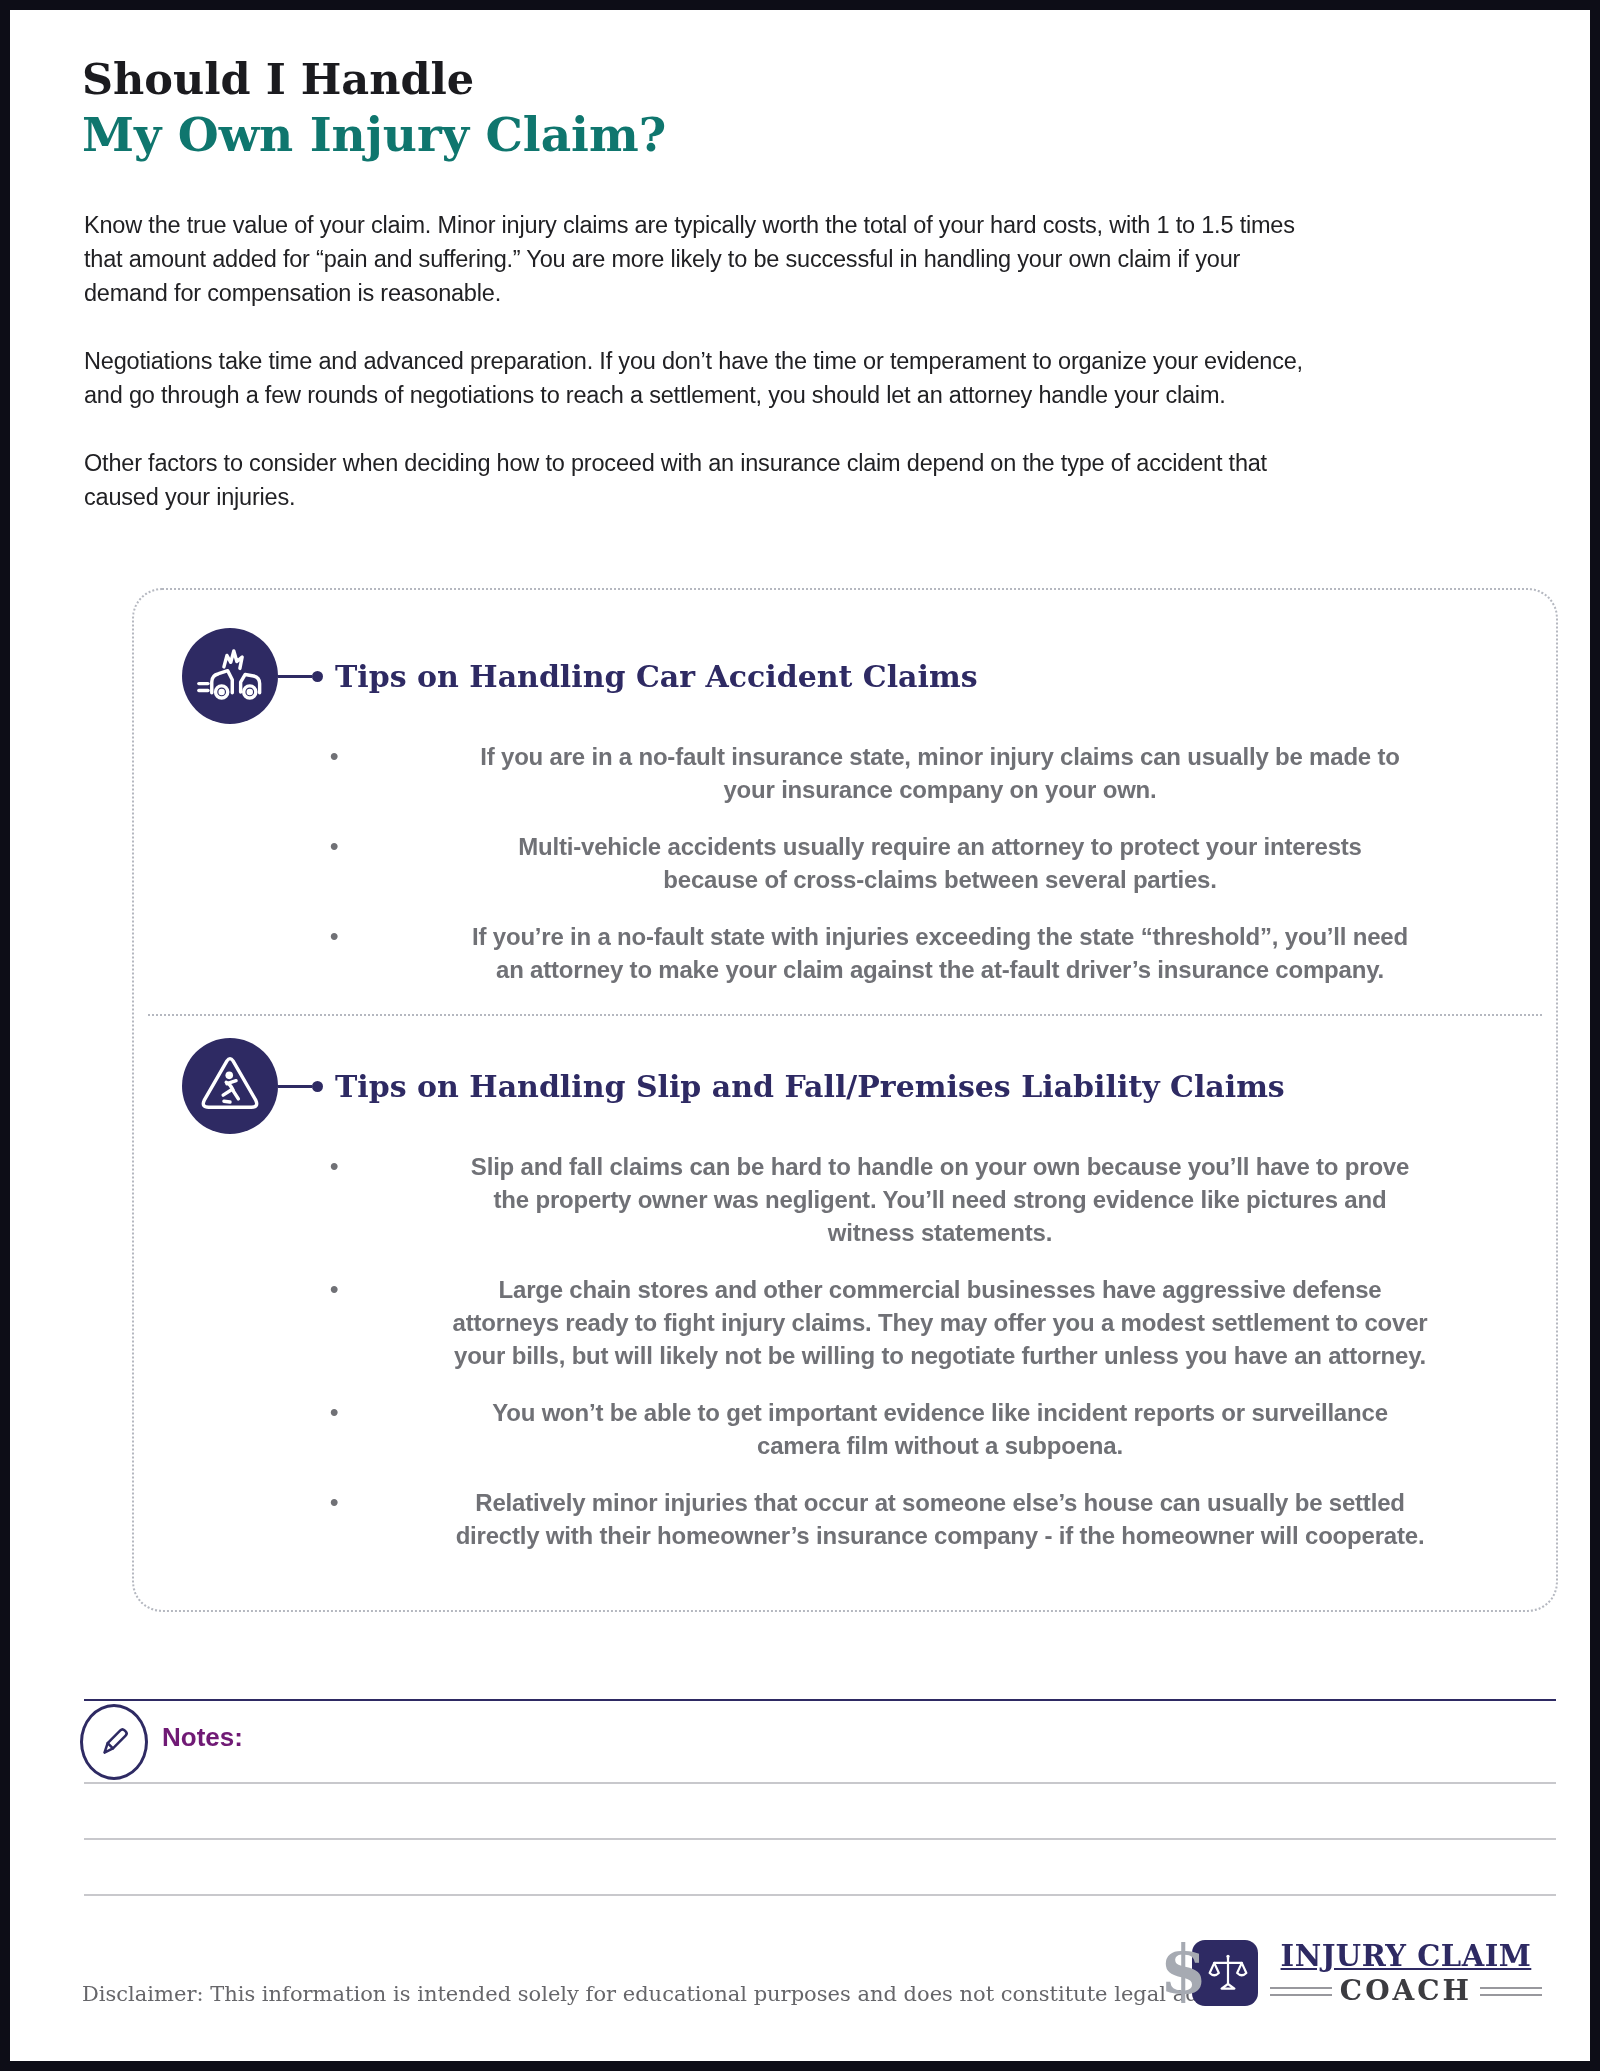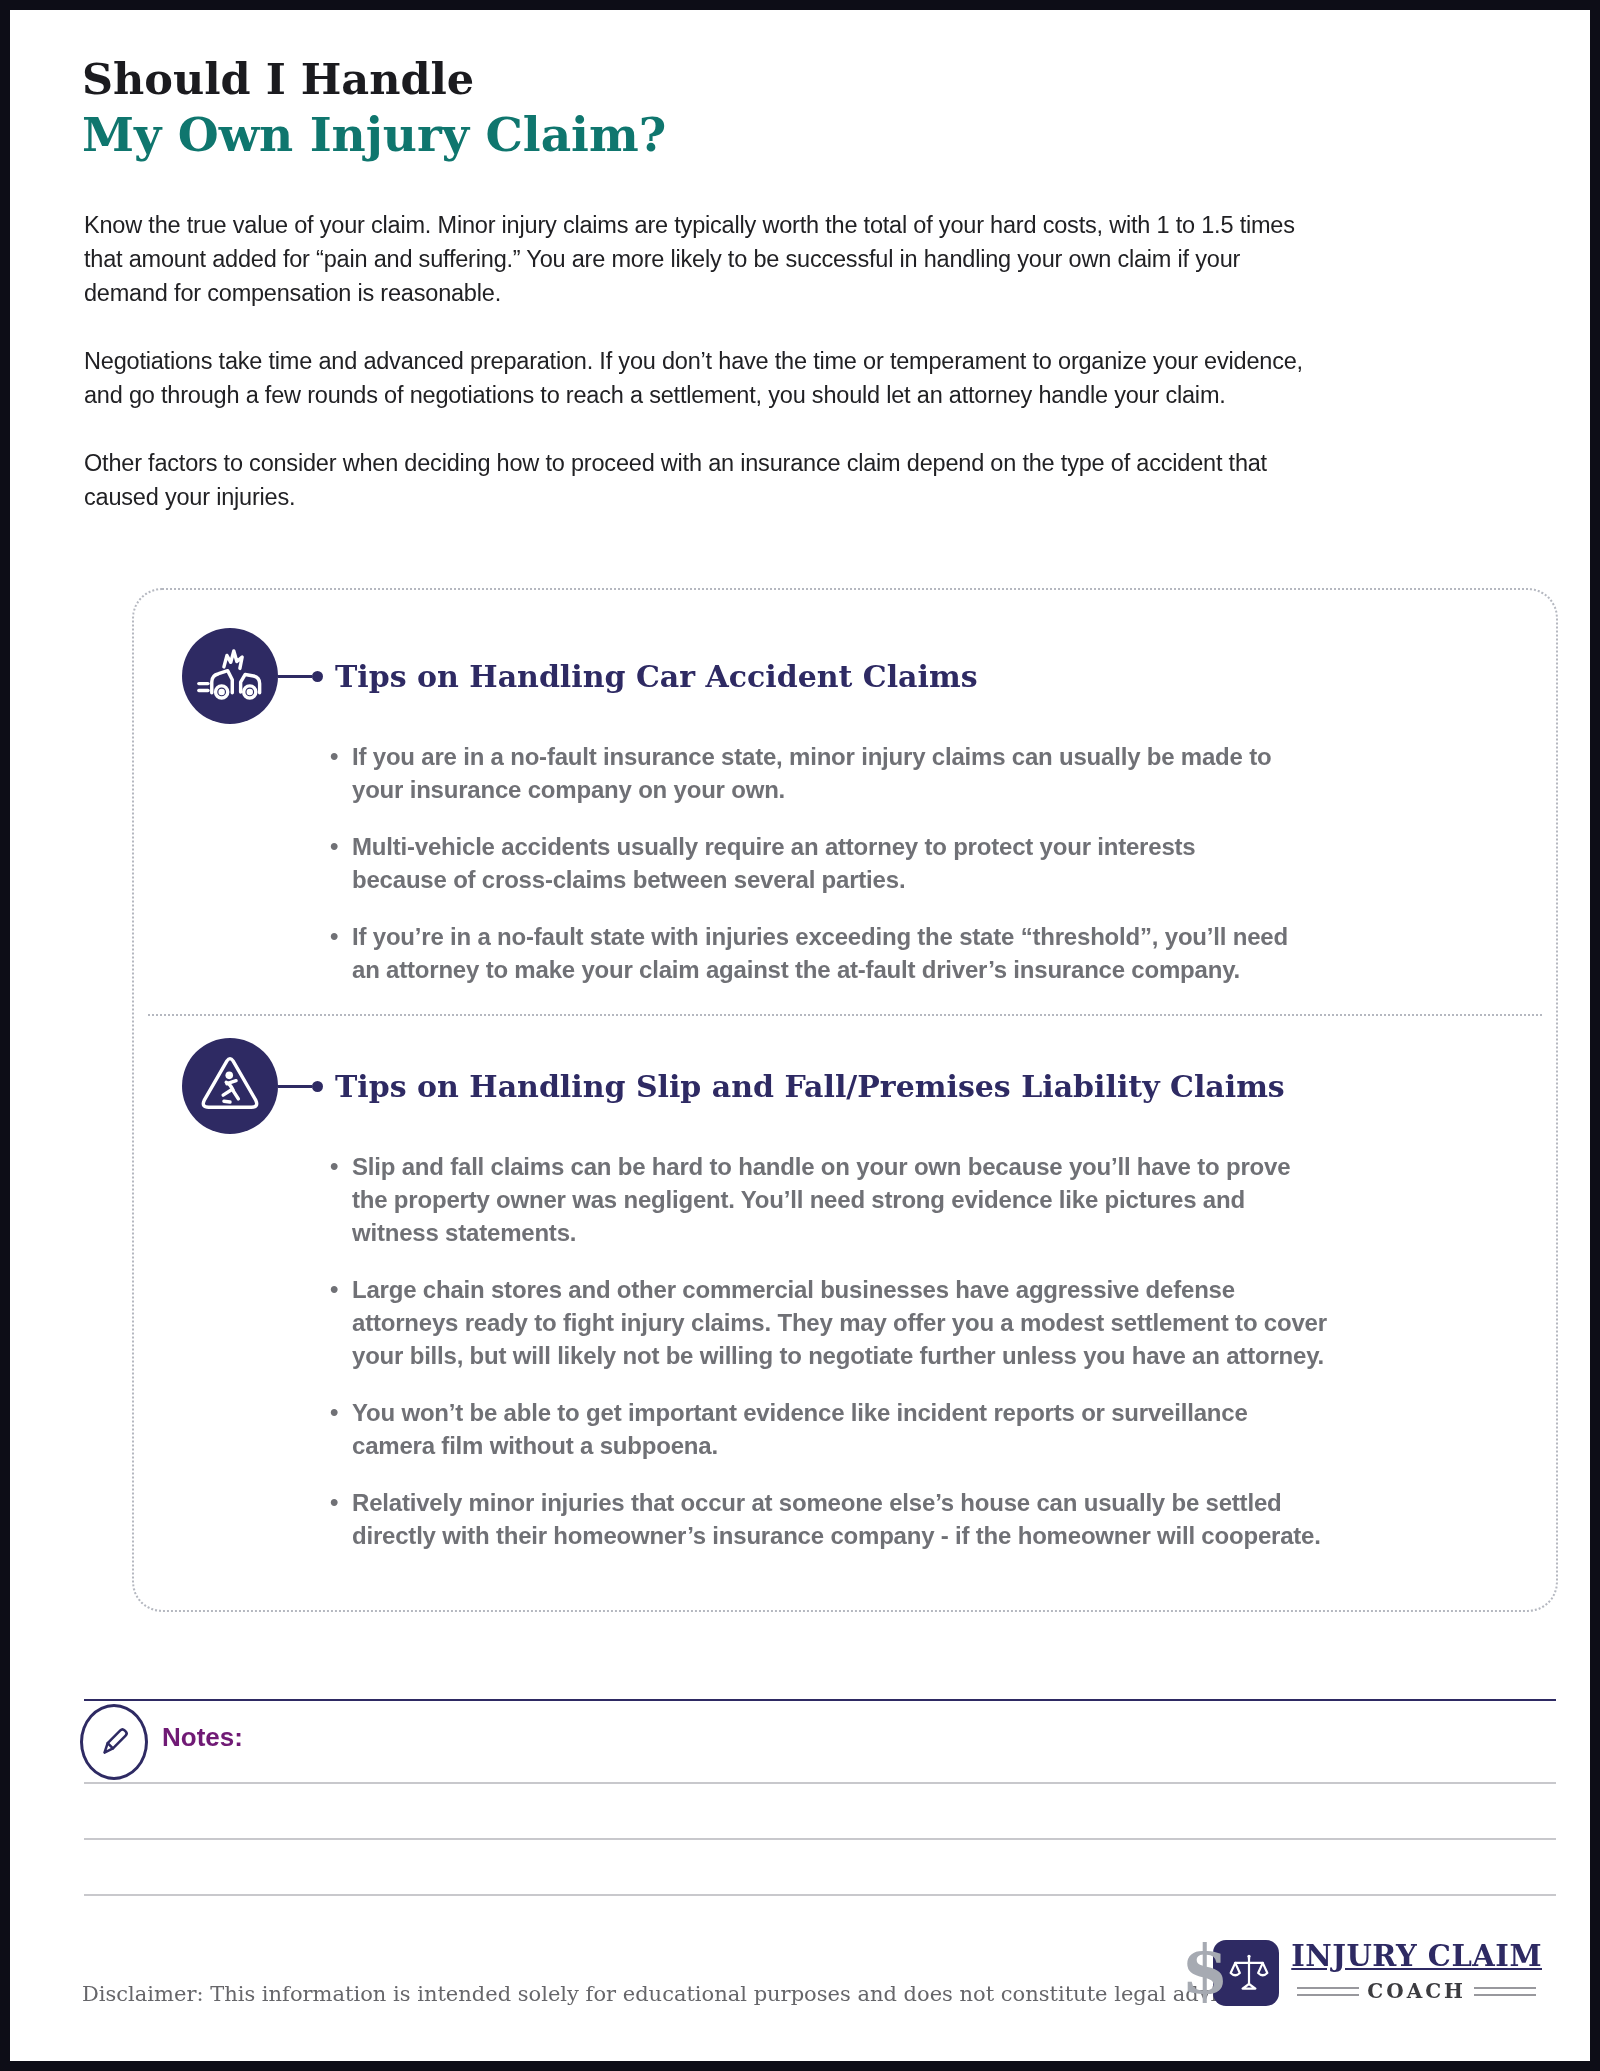--- a/index.html
+++ b/index.html
@@ -27,21 +27,21 @@
   }
   
   .tips-box {
     position:absolute; left:122px; top:578px; width:1426px; height:1024px;
     border:2px dotted #b5b8c0; border-radius:30px;
   }
   .tips-divider {
     position:absolute; left:14px; right:14px; top:424px;
     border-top:2px dotted #b5b8c0;
   }
-  .tip-section { position:absolute; left:48px; right:28px; }
+  .tip-section { position:absolute; left:48px; right:28px;text-align:center; }
   .tip-section.sec1 { top:38px; }
   .tip-section.sec2 { top:448px; }
   .section-head { display:flex; align-items:center; }
   .icon-circle {
     flex:none; width:96px; height:96px; border-radius:50%; background:#2e2a63;
     display:flex; align-items:center; justify-content:center;
   }
   .connector-line { flex:none; width:34px; height:3px; background:#2e2a63; }
   .connector-dot { flex:none; width:11px; height:11px; border-radius:50%; background:#2e2a63; }
   .section-title {
@@ -89,21 +89,21 @@
   .logo-line1 {
     font-family:"DejaVu Serif", serif; font-weight:700; font-size:29px;
     letter-spacing:0.5px; color:#2e2a63; line-height:34px;text-decoration:underline;
   }
   .coach-row { display:flex; align-items:center; gap:8px; margin-top:2px; }
   .dline {
     width:62px; height:9px;
     border-top:2px solid #98989d; border-bottom:2px solid #98989d;
   }
   .logo-line2 {
-    font-family:"DejaVu Serif", serif; font-weight:600; font-size:20px;
+    font-family:"DejaVu Serif", serif; font-weight:600; font-size:28px;
     letter-spacing:3px; color:#3c3c40; line-height:32px;
   }
 </style>
 </head>
 <body>
 
 <div class="page">
 
   <header class="title-block">
     <span class="title-l1">Should I Handle</span>

